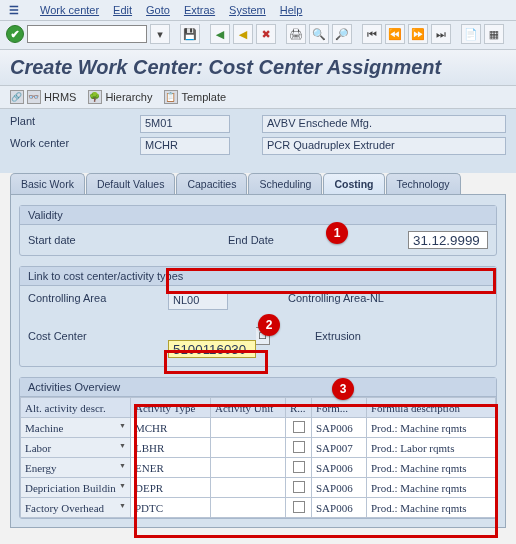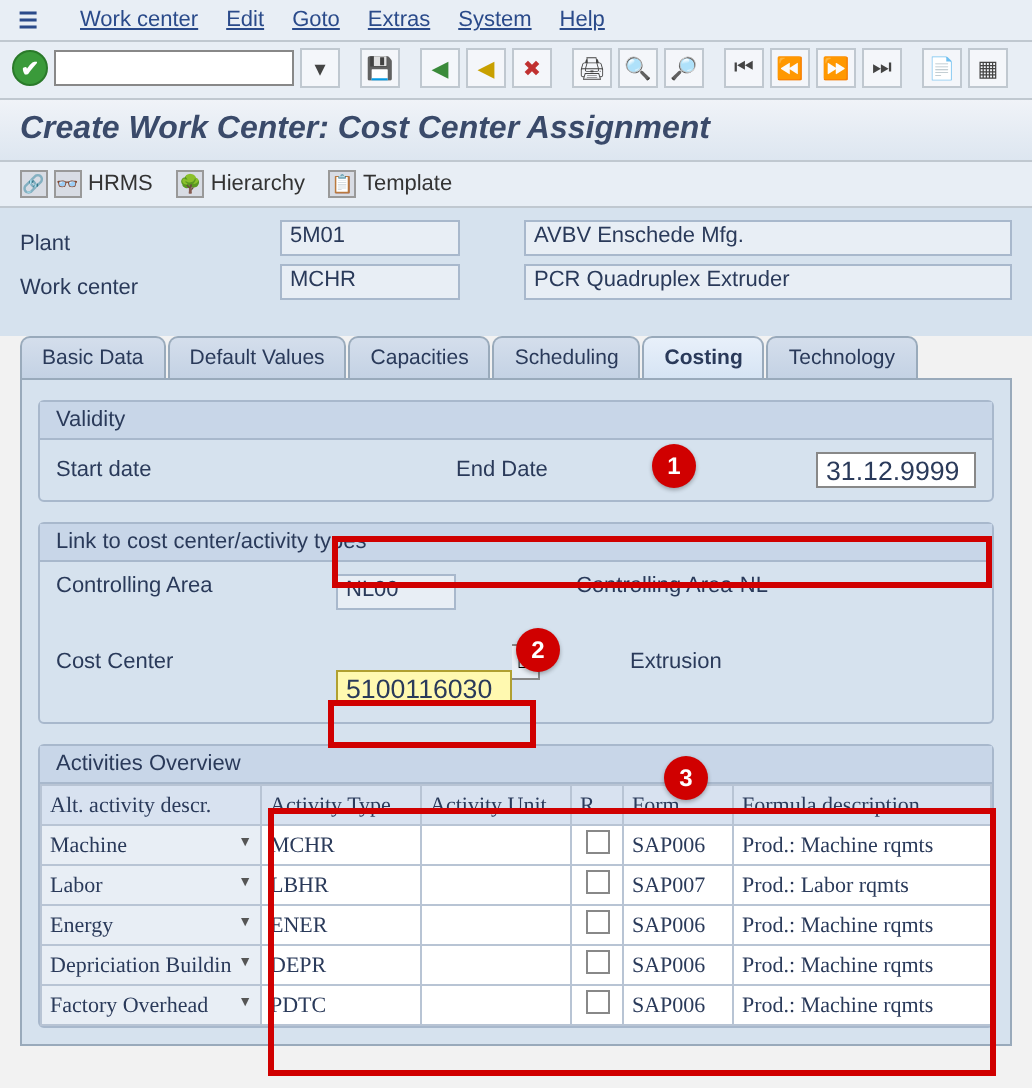--- a/index.html
+++ b/index.html
@@ -68,21 +68,21 @@
     align-items: center;
     justify-content: center;
     font-size: 11px;
     color: #444;
     cursor: pointer;
   }
   .sep { width: 4px; }
   .page-title {
     background: linear-gradient(#f0f3f8, #dde6f0);
     padding: 6px 10px;
-    font-size: 16px;
+    font-size: 20px;
     font-weight: bold;
     font-style: italic;
     color: #3a4a6a;
     border-bottom: 1px solid #c0c8d0;
   }
   .subtoolbar {
     background: #e8eef5;
     padding: 4px 10px;
     border-bottom: 1px solid #c0c8d0;
     display: flex;
@@ -104,21 +104,21 @@
     align-items: center;
     justify-content: center;
     font-size: 9px;
   }
   .header-fields {
     background: #d6e2ee;
     padding: 6px 10px 14px 10px;
   }
   .hf-row {
     display: flex;
-    align-items: flex-end;
+    align-items: flex-start;
     margin-bottom: 4px;
   }
   .hf-label { width: 130px; color: #2a3a5a; }
   .ro-field {
     width: 90px;
     height: 18px;
     background: #e8eef5;
     border: 1px solid #a8b8cc;
     padding: 1px 4px;
     color: #2a3a5a;
@@ -317,21 +317,21 @@
     <div class="ro-desc">AVBV Enschede Mfg.</div>
   </div>
   <div class="hf-row">
     <div class="hf-label">Work center</div>
     <div class="ro-field">MCHR</div>
     <div class="ro-desc">PCR Quadruplex Extruder</div>
   </div>
 </div>
 
 <div class="tabs">
-  <div class="tab">Basic Data</div>
+  <div class="tab">Basic Work</div>
   <div class="tab">Default Values</div>
   <div class="tab">Capacities</div>
   <div class="tab">Scheduling</div>
   <div class="tab active">Costing</div>
   <div class="tab">Technology</div>
 </div>
 
 <div class="tabbody">
 
   <div class="group">

